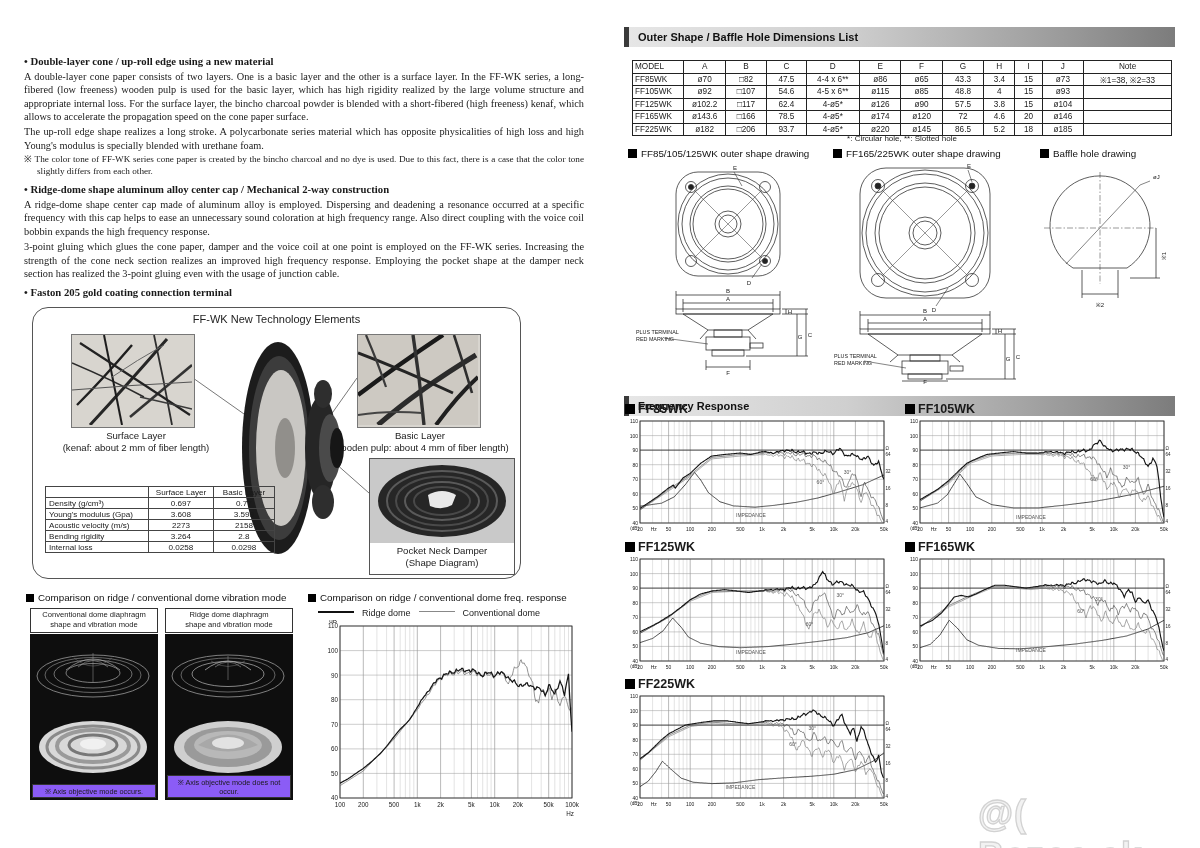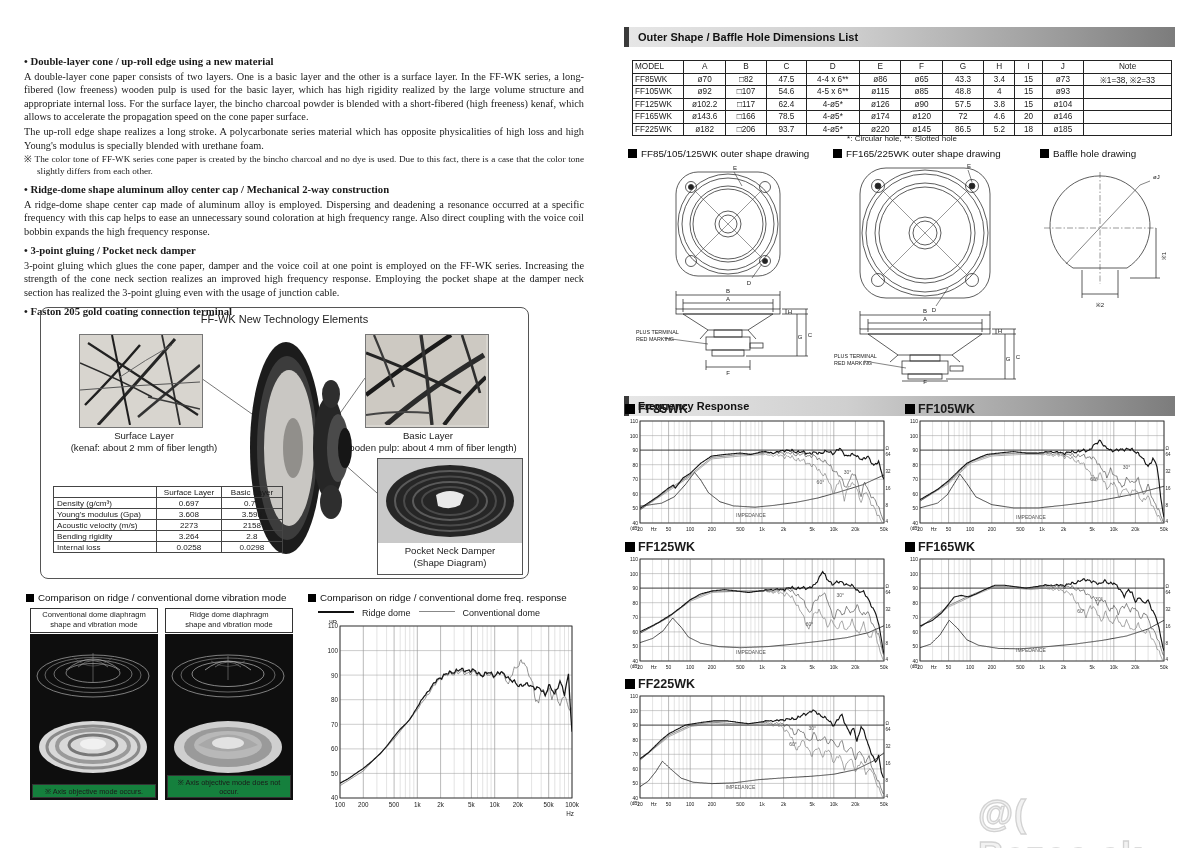--- a/index.html
+++ b/index.html
@@ -6,35 +6,35 @@
   .page{position:relative;width:1200px;height:848px;background:#fff;overflow:hidden;
         font-family:"Liberation Sans",sans-serif;color:#1a1a1a}
   .hbar{position:absolute;height:20px;display:flex;align-items:center;
         background:linear-gradient(90deg,#e6e6e6 0%,#cfcfcf 40%,#9a9a9a 80%,#7c7c7c 100%);
         border-left:5px solid #3a3a3a;padding-left:9px;font-weight:bold;font-size:11px;color:#111;width:551px;box-sizing:border-box}
   .textcol{position:absolute;left:24px;top:49px;width:560px;font-family:"Liberation Serif",serif;
            font-size:10.3px;line-height:1.3;text-align:justify}
   .sec-title{font-weight:bold;font-size:10.7px;margin:6px 0 1px;text-align:left}
   .para{margin:0 0 2px}
   .note{font-size:9.2px;line-height:1.25;padding-left:13px;text-indent:-13px;margin-top:2px}
-  .techbox{position:absolute;left:40px;top:307px;width:489px;height:272px;border:1.5px solid #555;border-radius:8px;box-sizing:border-box}
+  .techbox{position:absolute;left:32px;top:307px;width:489px;height:272px;border:1.5px solid #555;border-radius:16px;box-sizing:border-box}
   .tb-title{position:absolute;left:0;top:5px;width:100%;text-align:center;font-size:11px;color:#222}
   .fiberimg{position:absolute;border:1px solid #777;background:#d8d5cf}
   .imgcap{position:absolute;text-align:center;font-size:9.6px;line-height:1.25;color:#222}
   .props{position:absolute;left:12px;top:178px;border-collapse:collapse;font-size:8.1px}
   .props td,.props th{border:0.8px solid #444;padding:0.5px 3px;height:9px;text-align:center;font-weight:normal;white-space:nowrap}
   .props td:first-child{text-align:left}
   .damperbox{position:absolute;left:336px;top:150px;width:146px;height:117px;border:1px solid #555;box-sizing:border-box}
   .sqicon{display:inline-block;width:8px;height:8px;background:#000;margin-right:4px;flex:none}
   .cmphead{position:absolute;display:flex;align-items:center;font-size:9.8px;color:#111}
   .vibpanel{position:absolute;left:30px;top:608px;width:263px;height:192px}
   .vcol{position:absolute;top:0;width:128px;height:192px}
   .vhead{border:1px solid #333;background:#fff;font-size:7.6px;line-height:1.35;text-align:center;padding:1px 0}
   .vblack{position:absolute;top:26px;bottom:0;left:0;right:0;background:#0e0e0e}
-  .vfoot{position:absolute;left:2px;right:2px;bottom:2px;border:1px solid #333;background:#15803d;font-size:7.3px;text-align:center;padding:1px 0}
+  .vfoot{position:absolute;left:2px;right:2px;bottom:2px;border:1px solid #333;background:#8b5cf6;font-size:7.3px;text-align:center;padding:1px 0}
   .legend{position:absolute;left:318px;top:608px;width:262px;display:flex;align-items:center;justify-content:flex-start;gap:8px;font-size:9px}
   .legline1{display:inline-block;width:36px;border-top:2px solid #111;margin-bottom:3px}
   .legline2{display:inline-block;width:36px;border-top:1px solid #888;margin-bottom:3px}
   .dims{position:absolute;left:632px;top:60px;border-collapse:collapse;font-size:8.2px;table-layout:fixed}
   .dims td,.dims th{border:1px solid #222;padding:0;height:11.5px;text-align:center;font-weight:normal;white-space:nowrap;overflow:hidden}
   .dims td:first-child,.dims th:first-child{text-align:left;padding-left:2px}
   .dims-foot{position:absolute;left:632px;top:134px;width:540px;text-align:center;font-size:8px}
   .dhead{position:absolute;display:flex;align-items:center;font-size:9.8px;color:#111}
   .dhead .sqicon{width:9px;height:9px}
   .frlabel{position:absolute;display:flex;align-items:center;font-size:12.5px;font-weight:bold}
@@ -50,21 +50,20 @@
 <div class="page">
 
 
   <div class="textcol">
     <div class="sec-title">• Double-layer cone / up-roll edge using a new material</div>
     <p class="para">A double-layer cone paper consists of two layers. One is a basic layer and the other is a surface layer. In the FF-WK series, a long-fibered (low freeness) wooden pulp is used for the basic layer, which has high rigidity realized by the large volume structure and appropriate internal loss. For the surface layer, the bincho charcoal powder is blended with a short-fibered (high freeness) kenaf, which allows to accelerate the propagation speed on the cone paper surface.</p>
     <p class="para">The up-roll edge shape realizes a long stroke. A polycarbonate series material which has opposite physicalities of high loss and  high Young's modulus is specially blended with urethane foam.</p>
     <div class="note">※ The color tone of FF-WK series cone paper is created by the bincho charcoal and no dye is used. Due to this fact, there is a case that the color tone slightly differs from each other.</div>
     <div class="sec-title">• Ridge-dome shape aluminum alloy center cap / Mechanical 2-way construction</div>
     <p class="para">A ridge-dome shape center cap made of aluminum alloy is employed. Dispersing and deadening a resonance occurred at a specific frequency with this cap helps to ease an unnecessary sound coloration at high frequency range.  Also direct coupling with the voice coil bobbin expands the high frequency response.</p>
-    <div class="sec-title">• 3-point gluing / Pocket neck damper</div>
     <p class="para">3-point gluing which glues the cone paper, damper and the voice coil at one point is employed on the FF-WK series. Increasing the strength of the cone neck section realizes an improved high frequency response. Employing the pocket shape at the damper neck section has realized the 3-point gluing even with the usage of junction cable.</p>
     <div class="sec-title">• Faston 205 gold coating connection terminal</div>
   </div>
 
   <div class="techbox">
     <svg width="487" height="269" style="position:absolute;left:0;top:0">
       <line x1="160" y1="70" x2="228" y2="118" stroke="#555" stroke-width="0.8"></line>
       <line x1="324" y1="70" x2="290" y2="118" stroke="#555" stroke-width="0.8"></line>
       <line x1="336" y1="185" x2="285" y2="140" stroke="#555" stroke-width="0.8"></line>
     </svg>

